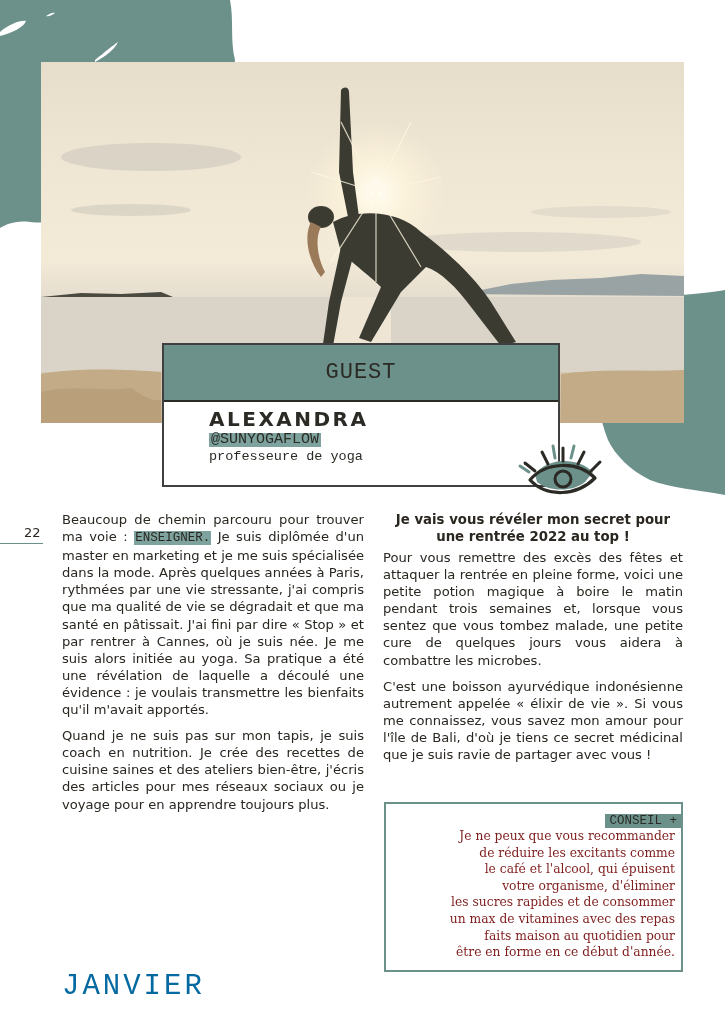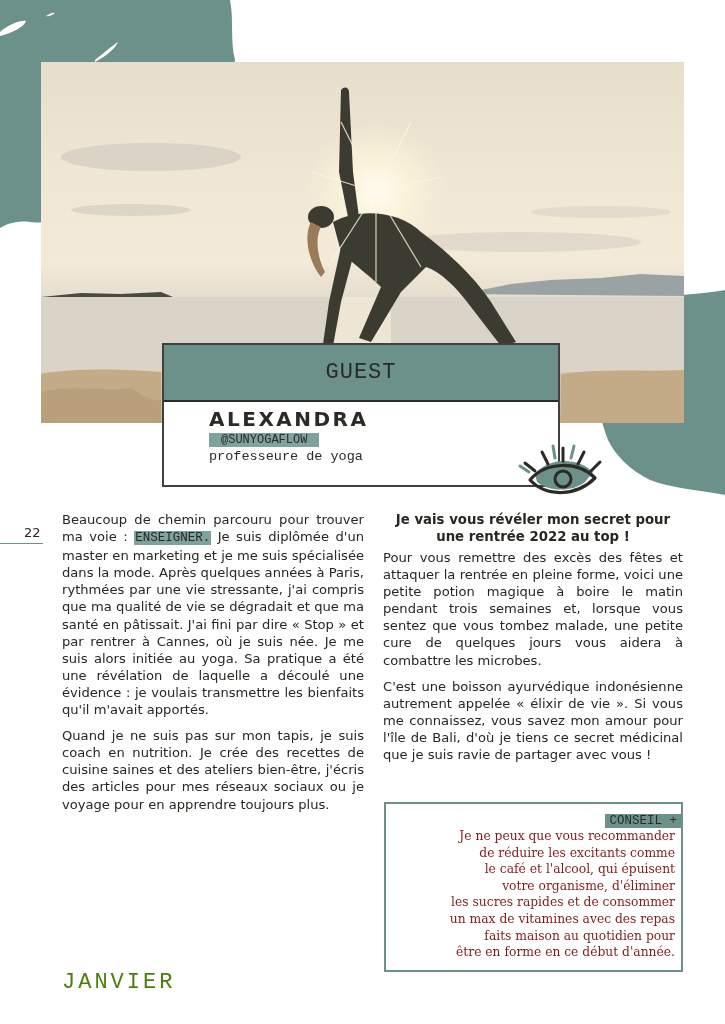--- a/index.html
+++ b/index.html
@@ -6,36 +6,36 @@
   body { width:725px; height:1024px; position:relative; overflow:hidden; background:#ffffff; font-family:"DejaVu Sans", sans-serif; color:#2a2620; }
   .blob-tl { position:absolute; left:0; top:0; width:240px; height:230px; }
   .blob-r { position:absolute; left:590px; top:290px; width:135px; height:205px; }
   .photo { position:absolute; left:41px; top:62px; width:643px; height:361px; overflow:hidden;
     background: linear-gradient(180deg, #e6ddcb 0%, #efe6d4 30%, #f3ead8 55%, #e4dccd 66%, #ddd3c2 67%, #e6dfd2 80%, #d6c9b3 86%, #c7b393 100%); }
   .photo svg { position:absolute; left:0; top:0; }
   .guest-card { position:absolute; left:162px; top:343px; width:398px; height:144px; border:2px solid #404040; background:#fff; box-sizing:border-box; }
   .guest-head { height:55px; background:#6c918b; border-bottom:2px solid #2b2a24; display:flex; align-items:center; justify-content:center; }
   .guest-head span { font-family:"Liberation Mono", monospace; font-size:22px; letter-spacing:1px; color:#2b2a24; }
   .guest-name { position:absolute; left:45px; top:62px; font-family:"DejaVu Sans", sans-serif; font-weight:bold; font-size:20px; letter-spacing:2.5px; color:#2b2a24; }
-  .guest-handle { position:absolute; left:45px; top:88px; background:#7ea39e; font-family:"Liberation Mono", monospace; font-size:12px; line-height:14px; color:#2b2a24; padding:0 12px; }
+  .guest-handle { position:absolute; left:45px; top:88px; background:#7ea39e; font-family:"Liberation Mono", monospace; font-size:15px; line-height:14px; color:#2b2a24; padding:0 2px; }
   .guest-role { position:absolute; left:45px; top:103px; font-family:"Liberation Mono", monospace; font-size:13.5px; line-height:18px; color:#2b2a24; }
   .eye { position:absolute; left:515px; top:440px; width:95px; height:62px; }
   .pagenum-line { position:absolute; left:0; top:543px; width:43px; height:1px; background:#6c918b; }
   .pagenum { position:absolute; left:24px; top:525px; font-size:13px; color:#2a2620; font-family:"DejaVu Sans", sans-serif; }
   .col-left { position:absolute; left:62px; top:511px; width:302px; font-family:"DejaVu Sans", sans-serif; font-size:13.1px; line-height:17.1px; text-align:justify; color:#2a2620; }
   .col-left p { margin:0 0 9px 0; }
   .hl { background:#7ea39e; }
   .hl-mono { background:#7ea39e; font-family:"Liberation Mono", monospace; font-size:12.5px; padding:0 1px; }
   .col-right { position:absolute; left:383px; top:511px; width:300px; font-family:"DejaVu Sans", sans-serif; font-size:13.1px; line-height:17.1px; color:#2a2620; }
   .col-right h3 { margin:0 0 4px 0; text-align:center; font-size:13.3px; line-height:17px; font-weight:bold; }
   .col-right p { margin:0 0 9px 0; text-align:justify; }
   .tip-box { position:absolute; left:384px; top:802px; width:299px; height:170px; border:2px solid #6c918b; box-sizing:border-box; text-align:right; }
   .tip-label { display:inline-block; margin-top:10px; background:#6c918b; font-family:"Liberation Mono", monospace; font-size:12.5px; line-height:14px; padding:0 4px; color:#2b2a24; }
   .tip-text { font-family:"DejaVu Serif", serif; font-size:12.3px; line-height:16.6px; color:#7f1d1d; margin:0 6px; }
-  .footer-month { position:absolute; left:62px; top:970px; font-family:"Liberation Mono", monospace; font-size:22px; letter-spacing:3px; color:#4d7c0f; }
+  .footer-month { position:absolute; left:62px; top:970px; font-family:"Liberation Mono", monospace; font-size:29px; letter-spacing:3px; color:#0369a1; }
 </style>
 </head>
 <body>
 
 <svg class="blob-tl" viewBox="0 0 240 230">
   <path d="M0,0 L230,0 C234,20 230,40 235,60 C232,80 236,110 231,140 C234,170 229,190 233,205 L120,205 C90,215 60,225 30,222 C15,220 5,225 0,228 Z" fill="#6c918b"></path>
   <path d="M0,32 C8,25 20,20 26,21 C24,27 12,33 0,36 Z" fill="#fff"></path>
   <path d="M46,16 C50,13 54,12 55,13 C52,15 49,17 46,16 Z" fill="#fff"></path>
   <path d="M95,60 C105,52 112,46 118,42 C114,50 106,56 95,62 Z" fill="#fff"></path>
 </svg>

